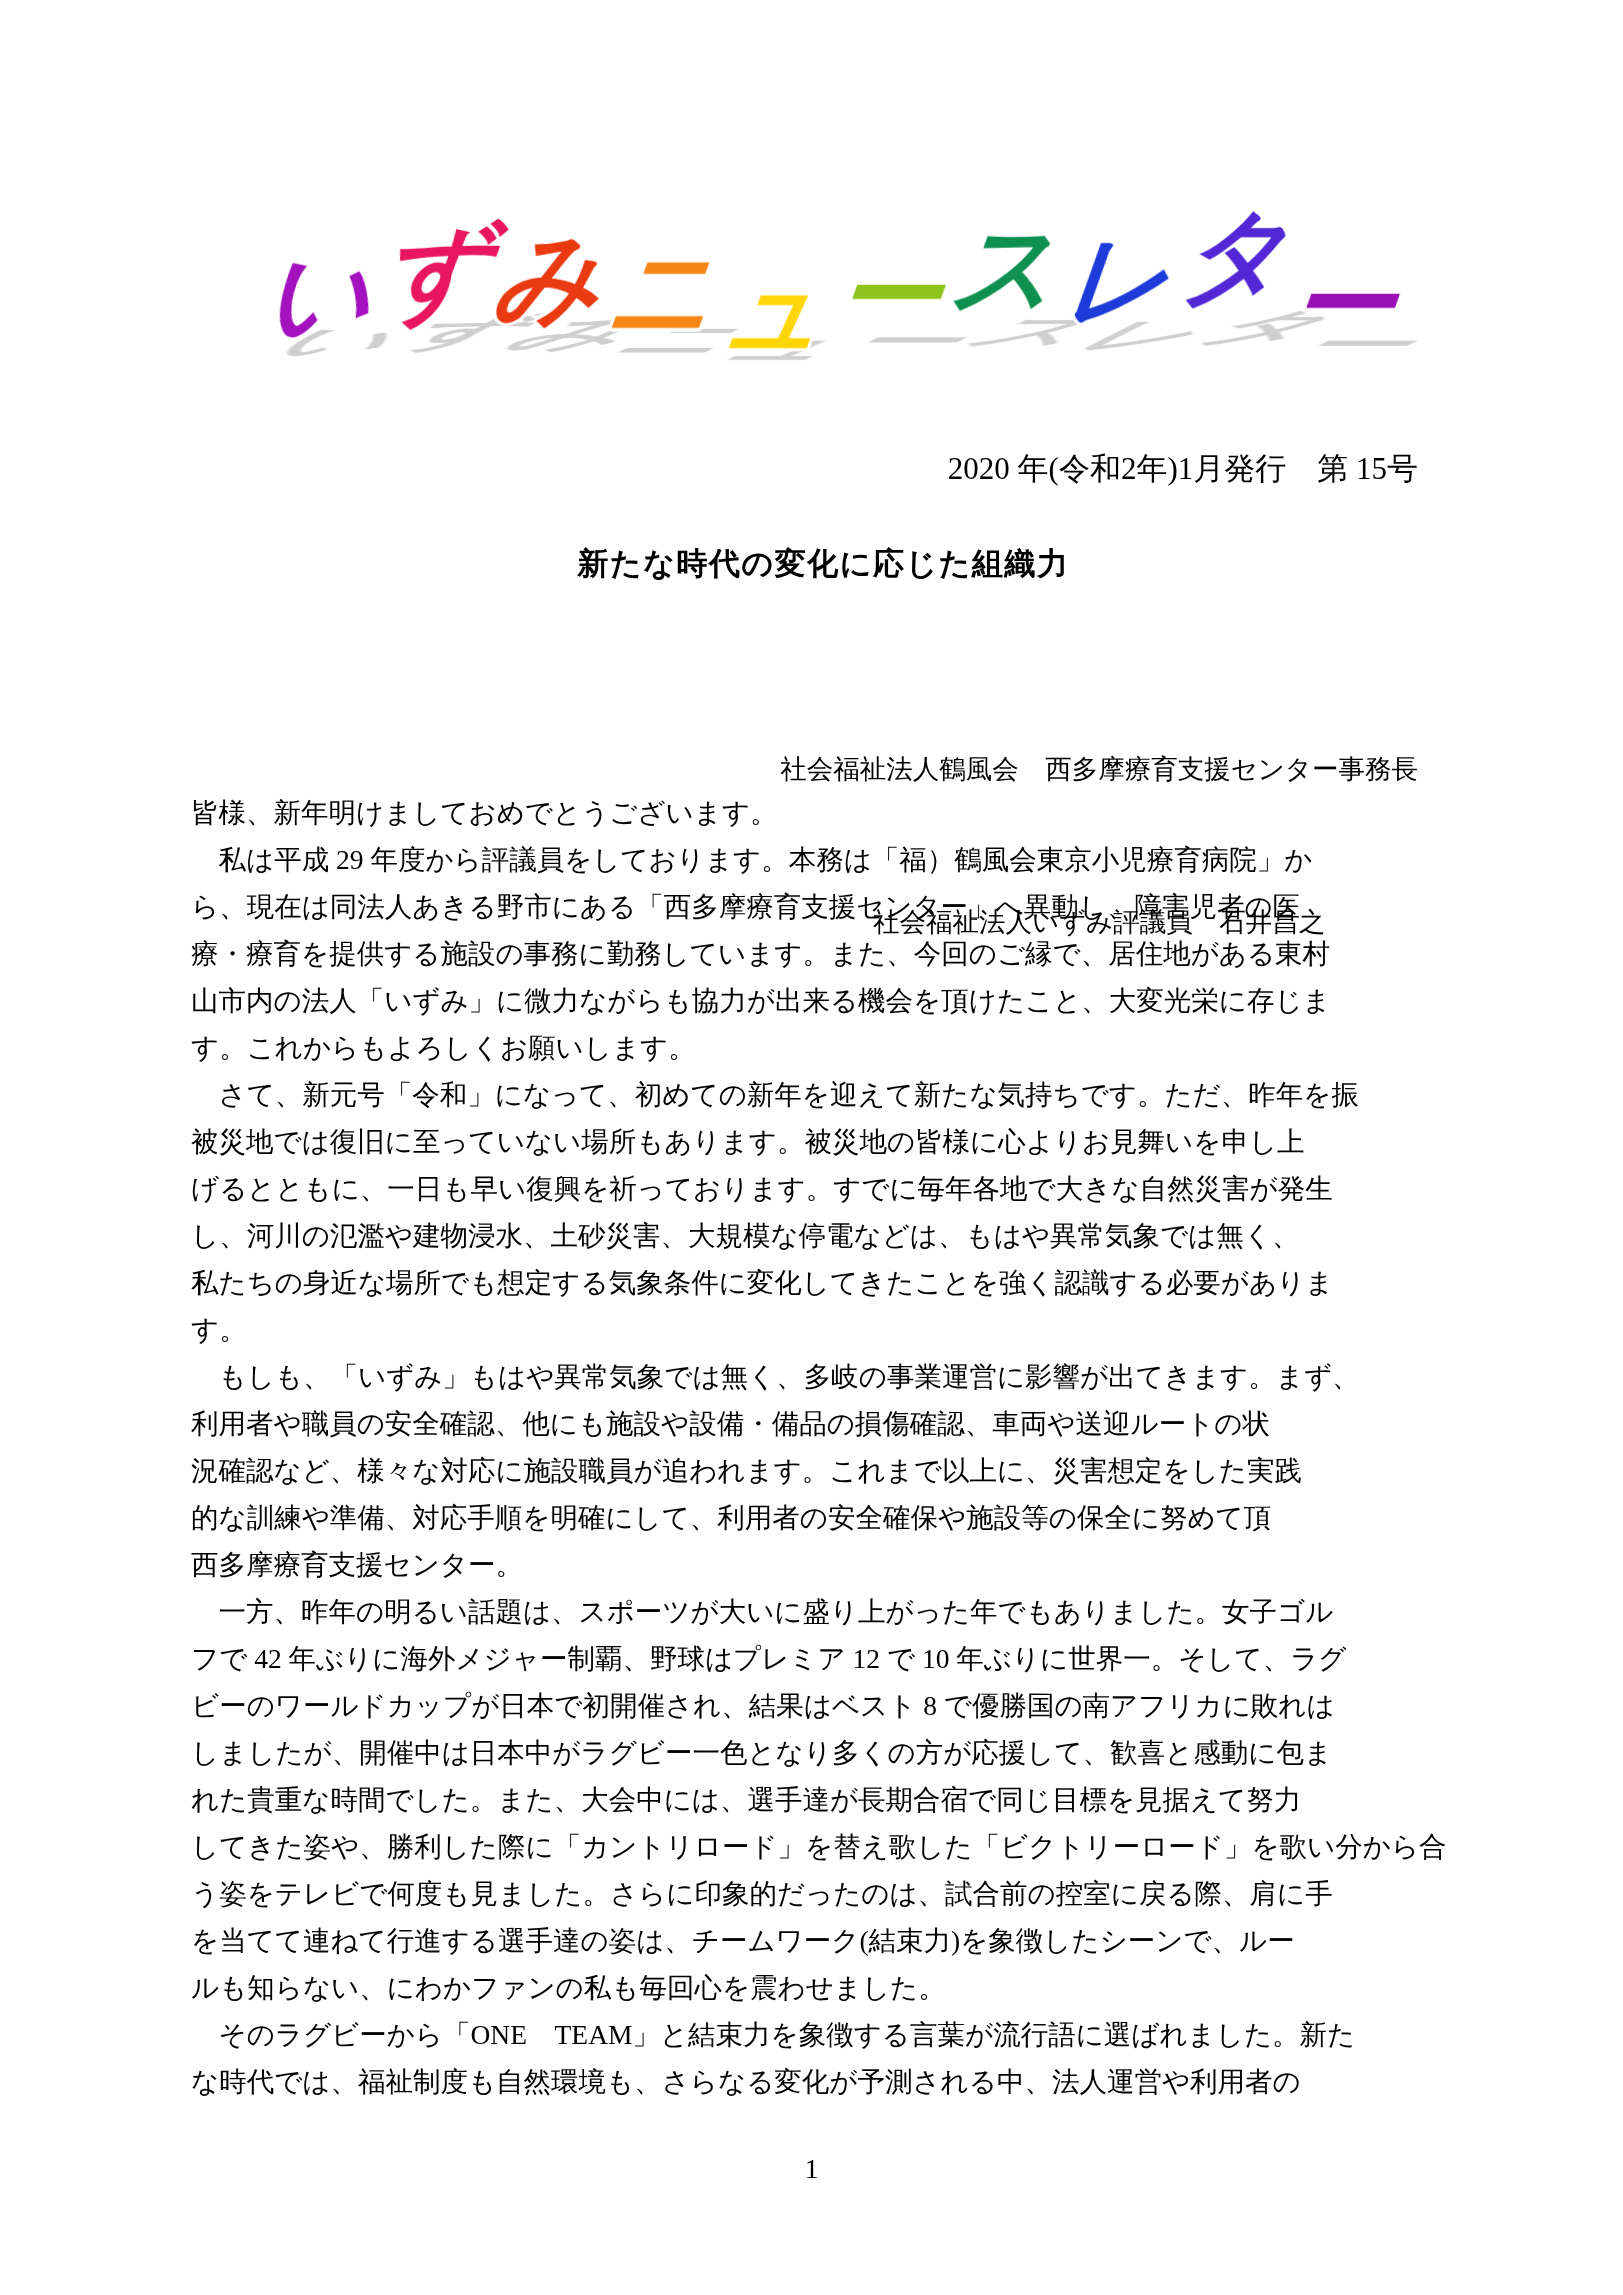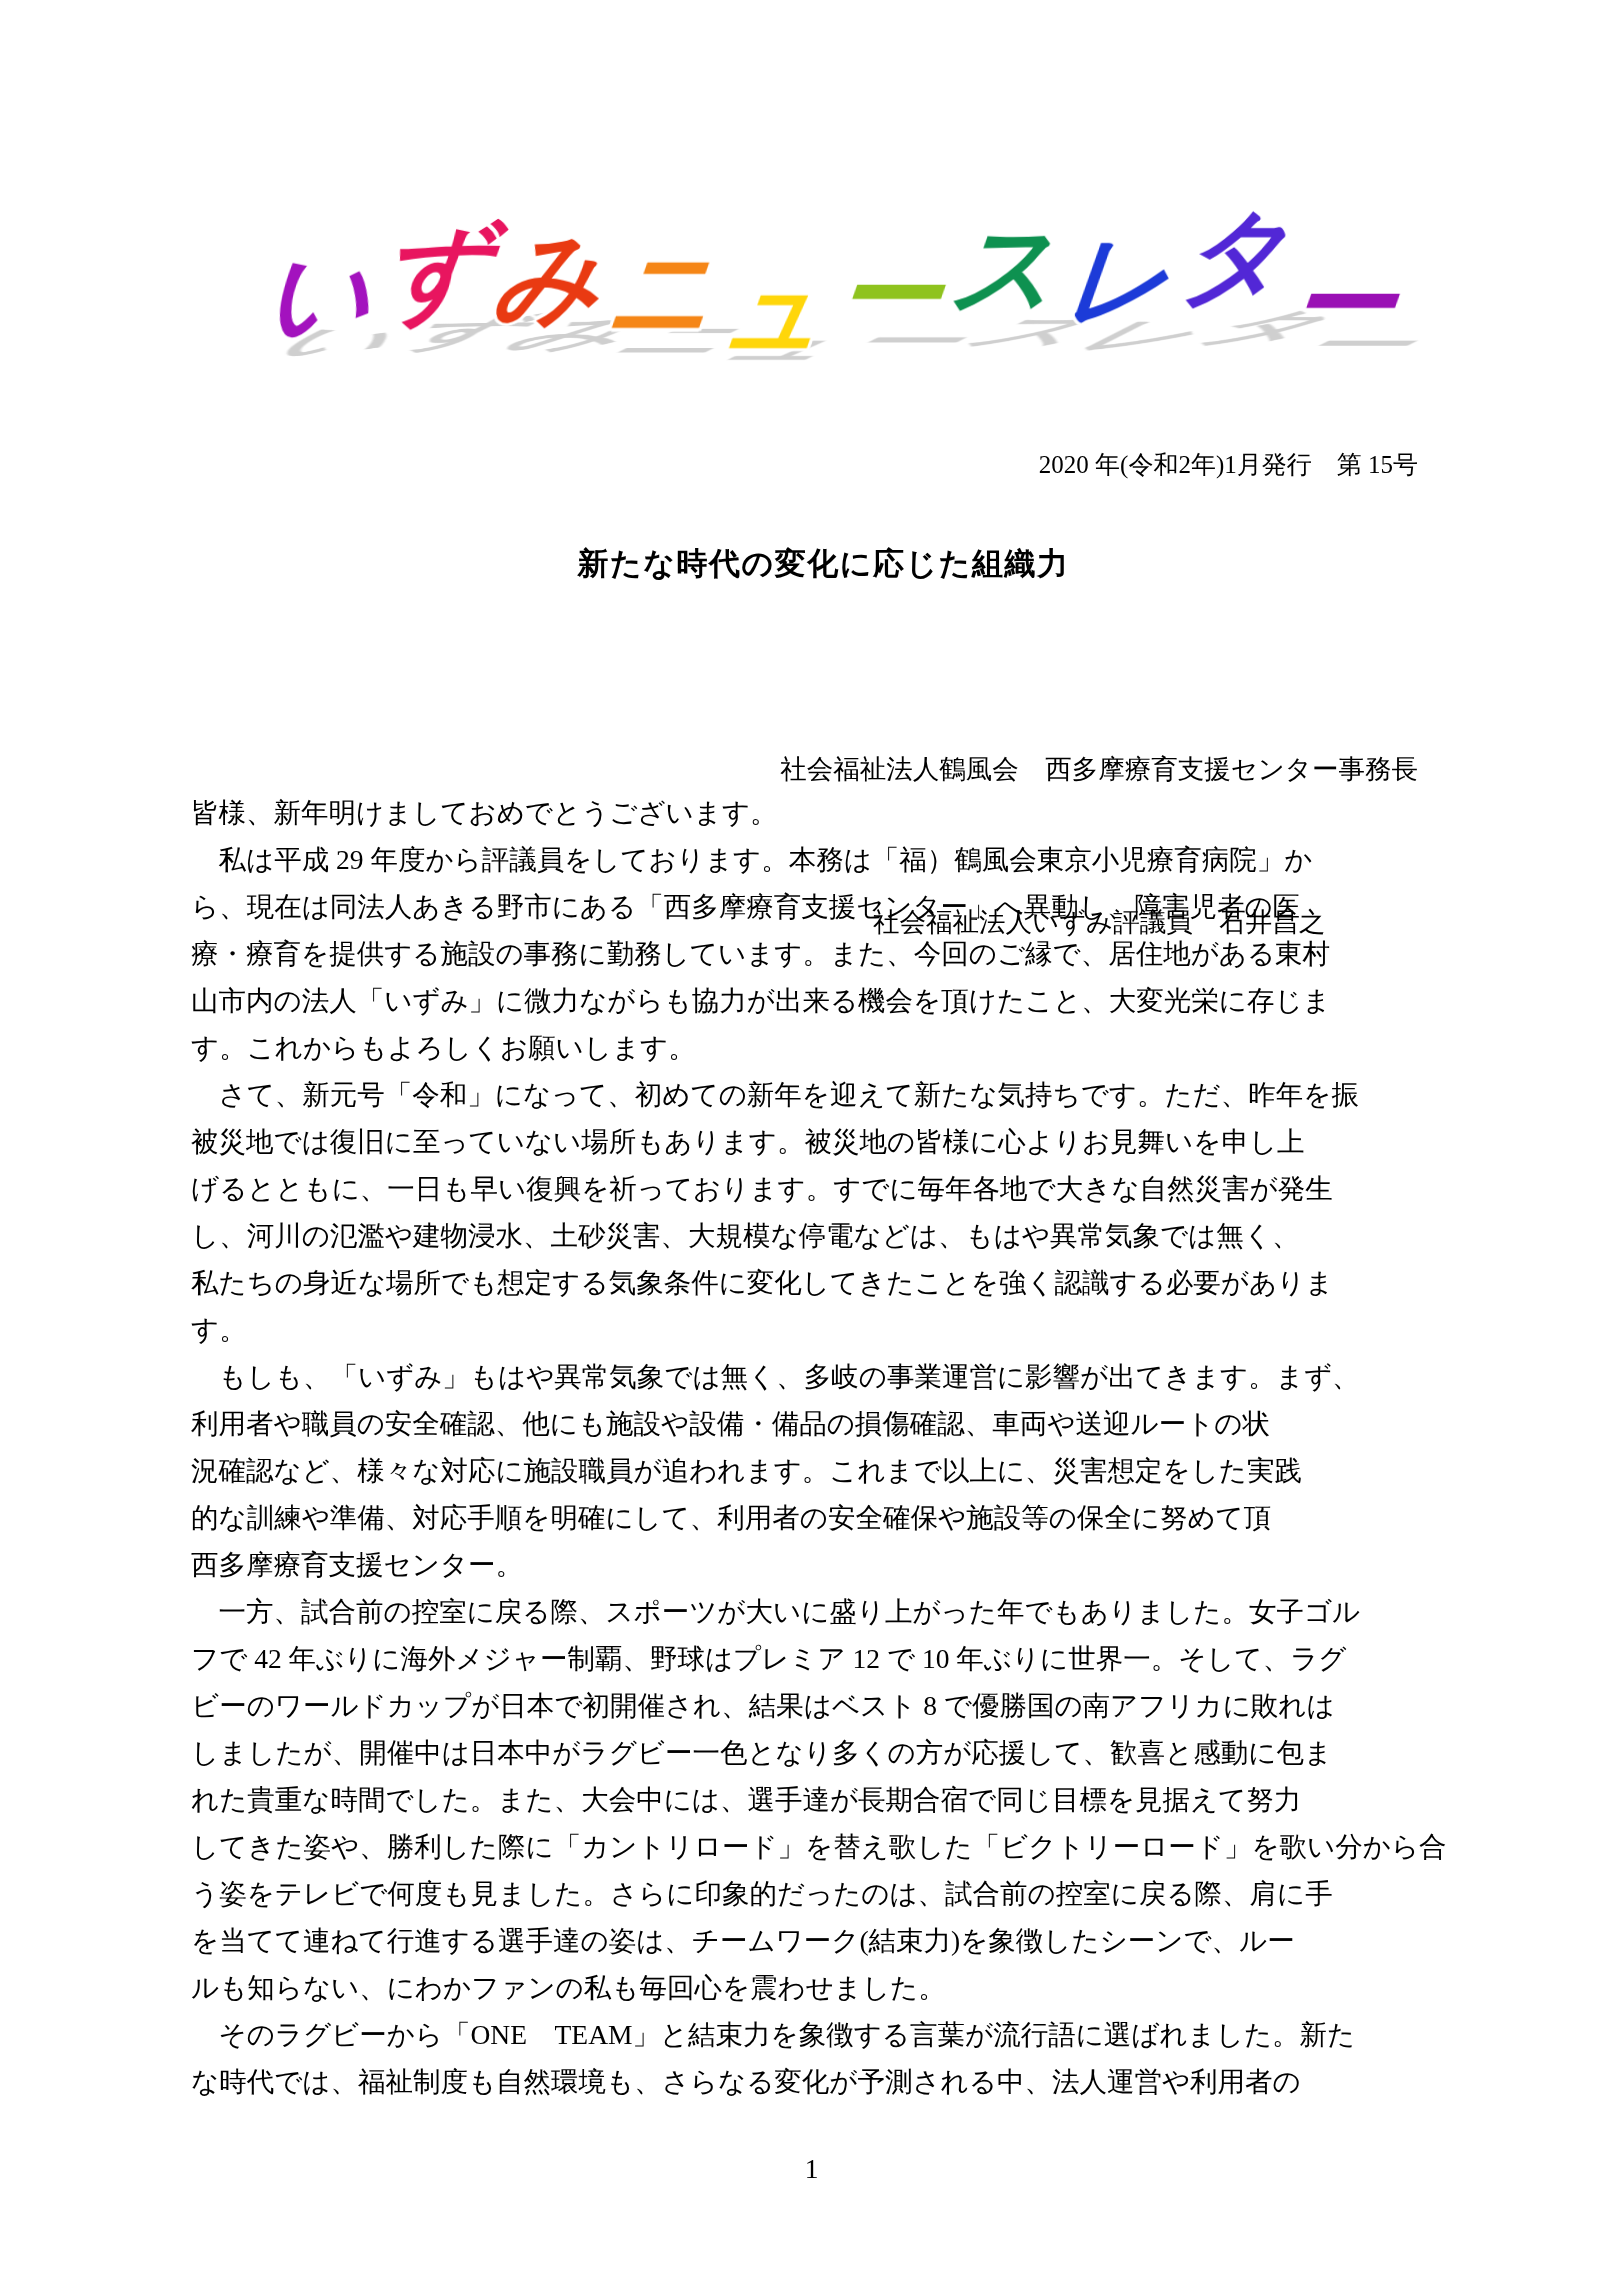--- a/index.html
+++ b/index.html
@@ -55,21 +55,21 @@
   .logo-row span:nth-child(7){transform:translateY(-8.8px);}
   .logo-row span:nth-child(8){transform:translateY(2.9px);}
   .logo-row span:nth-child(9){transform:translateY(-20.6px);}
   .logo-row span:nth-child(10){transform:translateY(28.5px);}
 
   
   .issue-line{
     position:absolute;
     top:448px;
     right:205px;
-    font-size:25px;
+    font-size:31px;
     white-space:pre;
   }
   .article-title{
     position:absolute;
     top:531px;
     left:0;
     width:100%;
     margin:12px;
     text-align:center;
     font-size:31px;
@@ -142,21 +142,21 @@
       <div class="body-line">被災地では復旧に至っていない場所もあります。被災地の皆様に心よりお見舞いを申し上</div>
       <div class="body-line">げるとともに、一日も早い復興を祈っております。すでに毎年各地で大きな自然災害が発生</div>
       <div class="body-line">し、河川の氾濫や建物浸水、土砂災害、大規模な停電などは、もはや異常気象では無く、</div>
       <div class="body-line">私たちの身近な場所でも想定する気象条件に変化してきたことを強く認識する必要がありま</div>
       <div class="body-line">す。</div>
       <div class="body-line">　もしも、「いずみ」もはや異常気象では無く、多岐の事業運営に影響が出てきます。まず、</div>
       <div class="body-line">利用者や職員の安全確認、他にも施設や設備・備品の損傷確認、車両や送迎ルートの状</div>
       <div class="body-line">況確認など、様々な対応に施設職員が追われます。これまで以上に、災害想定をした実践</div>
       <div class="body-line">的な訓練や準備、対応手順を明確にして、利用者の安全確保や施設等の保全に努めて頂</div>
       <div class="body-line">西多摩療育支援センター。</div>
-      <div class="body-line">　一方、試合前の控室に戻る際、スポーツが大いに盛り上がった年でもありました。女子ゴル</div>
+      <div class="body-line">　一方、昨年の明るい話題は、スポーツが大いに盛り上がった年でもありました。女子ゴル</div>
       <div class="body-line">フで 42 年ぶりに海外メジャー制覇、野球はプレミア 12 で 10 年ぶりに世界一。そして、ラグ</div>
       <div class="body-line">ビーのワールドカップが日本で初開催され、結果はベスト 8 で優勝国の南アフリカに敗れは</div>
       <div class="body-line">しましたが、開催中は日本中がラグビー一色となり多くの方が応援して、歓喜と感動に包ま</div>
       <div class="body-line">れた貴重な時間でした。また、大会中には、選手達が長期合宿で同じ目標を見据えて努力</div>
       <div class="body-line">してきた姿や、勝利した際に「カントリロード」を替え歌した「ビクトリーロード」を歌い分から合</div>
       <div class="body-line">う姿をテレビで何度も見ました。さらに印象的だったのは、試合前の控室に戻る際、肩に手</div>
       <div class="body-line">を当てて連ねて行進する選手達の姿は、チームワーク(結束力)を象徴したシーンで、ルー</div>
       <div class="body-line">ルも知らない、にわかファンの私も毎回心を震わせました。</div>
       <div class="body-line">　そのラグビーから「ONE　TEAM」と結束力を象徴する言葉が流行語に選ばれました。新た</div>
       <div class="body-line">な時代では、福祉制度も自然環境も、さらなる変化が予測される中、法人運営や利用者の</div>

